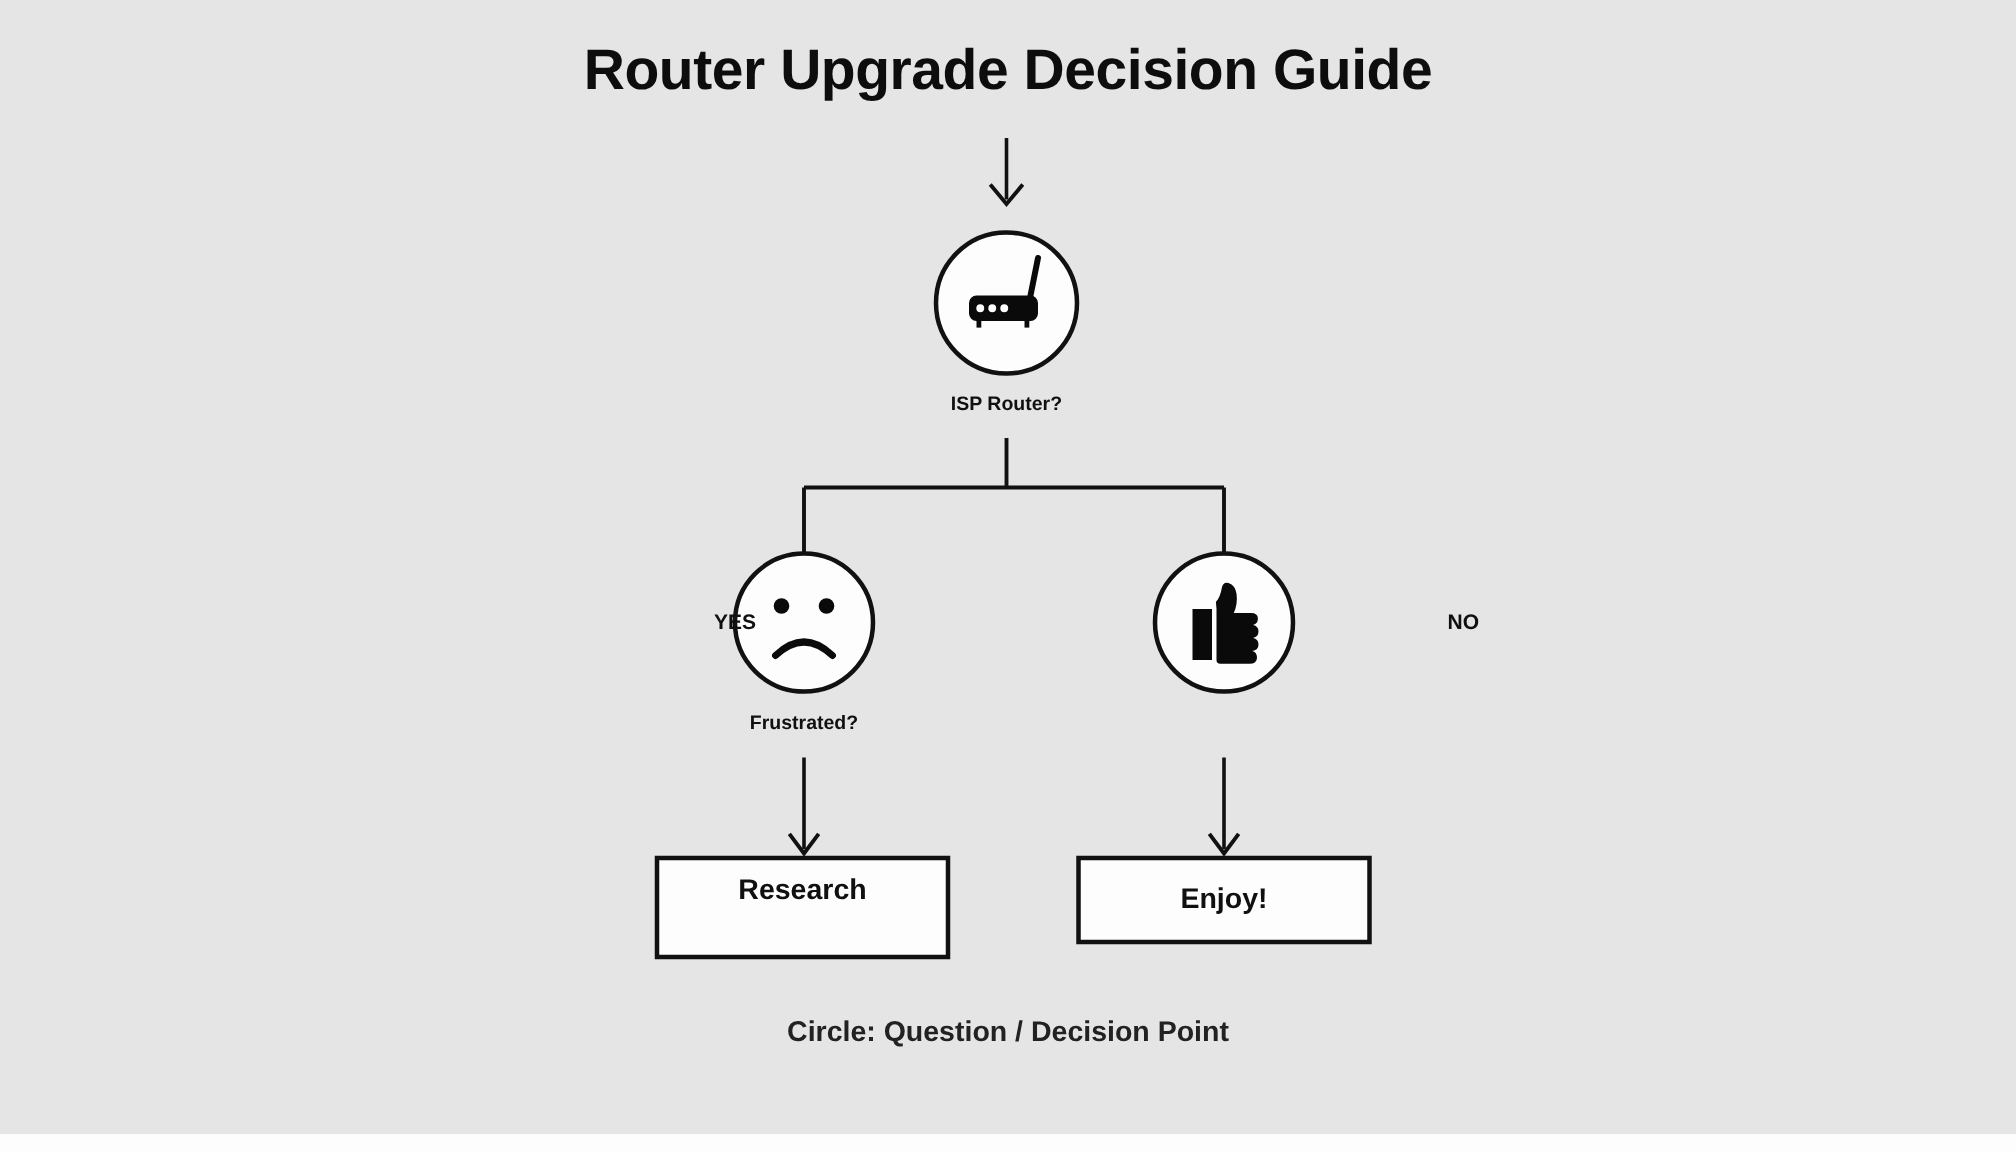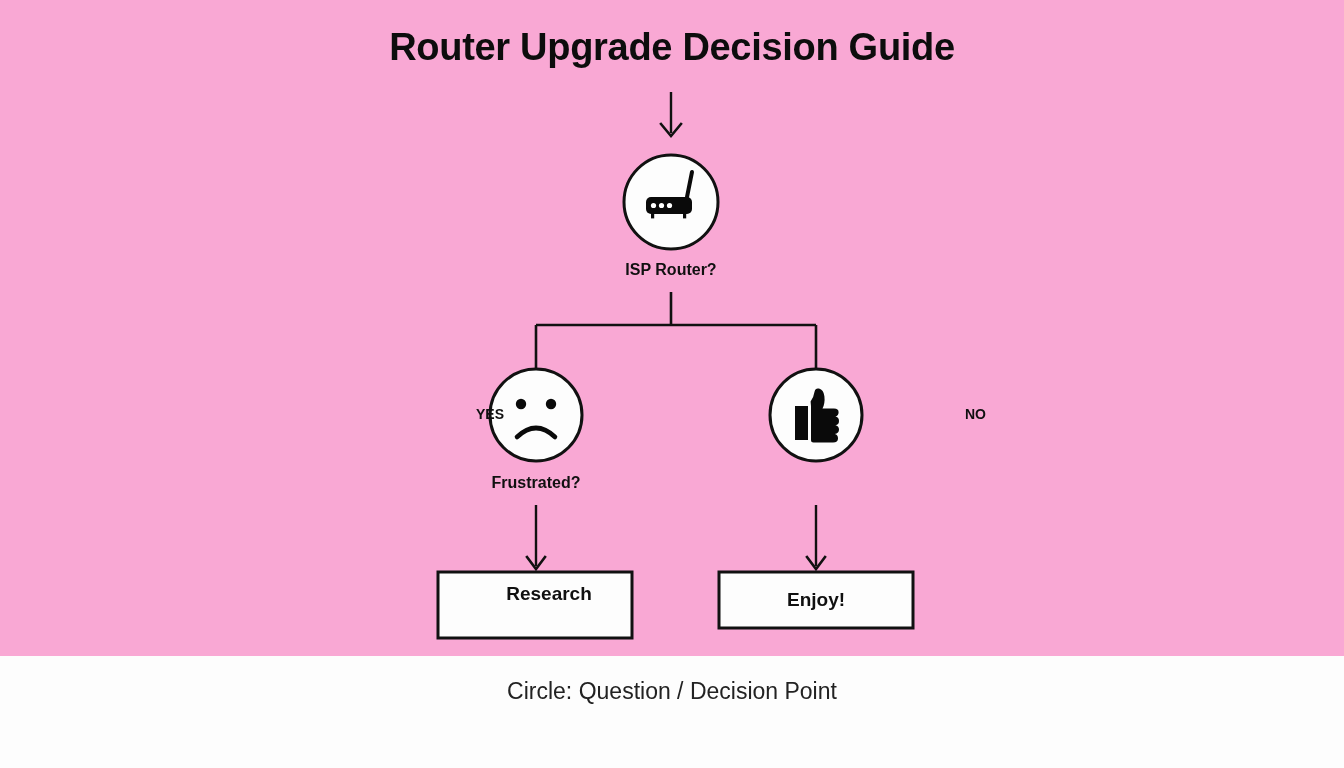--- a/index.html
+++ b/index.html
@@ -10,22 +10,22 @@
   body {
     width: 1344px;
     height: 768px;
     background: #fdfdfd;
     font-family: "Liberation Sans", sans-serif;
     overflow: hidden;
   }
   #canvas {
     position: relative;
     width: 1344px;
-    height: 656px;
-    background: #f9a8d4;
+    height: 756px;
+    background: #e5e5e5;
   }
   .diagram-svg {
     position: absolute;
     left: 0;
     top: 0;
     width: 1344px;
     height: 768px;
   }
   .title {
     position: absolute;
@@ -35,21 +35,21 @@
     text-align: center;
     font-size: 38px;
     font-weight: bold;
     color: #0d0d0d;
     letter-spacing: -0.3px;
     font-family: "Liberation Sans", sans-serif;
   }
   .node-label {
     position: absolute;
     text-align: center;
-    font-size: 16px;
+    font-size: 13px;
     font-weight: bold;
     color: #101010;
     font-family: "Liberation Sans", sans-serif;
     white-space: nowrap;
   }
   .branch-label {
     position: absolute;
     text-align: center;
     font-size: 14px;
     font-weight: bold;
@@ -64,22 +64,22 @@
     font-weight: bold;
     color: #101010;
     line-height: 26px;
     font-family: "Liberation Sans", sans-serif;
   }
   .legend-line {
     position: absolute;
     left: 0;
     width: 1344px;
     text-align: center;
-    font-size: 23px;
-    font-weight: normal;
+    font-size: 19px;
+    font-weight: bold;
     color: #222222;
     font-family: "Liberation Sans", sans-serif;
   }
 </style>
 </head>
 <body>
 
 <div id="canvas">
 
   <div class="title">Router Upgrade Decision Guide</div>
@@ -172,21 +172,21 @@
 
   <div class="node-label" style="left:571px; top:261px; width:200px;">ISP Router?</div>
 
   <div class="branch-label" style="left:396px; top:406px; width:108px; text-align:right;">YES</div>
 
   <div class="branch-label" style="left:878px; top:406px; width:108px; text-align:right;">NO</div>
 
   <div class="node-label" style="left:436px; top:474px; width:200px;">Frustrated?</div>
 
 
-  <div class="box-label" style="left:438px; top:581px; width:194px;padding-left:14px;">
+  <div class="box-label" style="left:438px; top:581px; width:194px;">
     <div>Research</div>
   </div>
 
   <div class="box-label" style="left:719px; top:587px; width:194px;">
     <div>Enjoy!</div>
   </div>
 
   <div class="legend-line" style="top:678px;">Circle: Question / Decision Point</div>
 
 </div>

